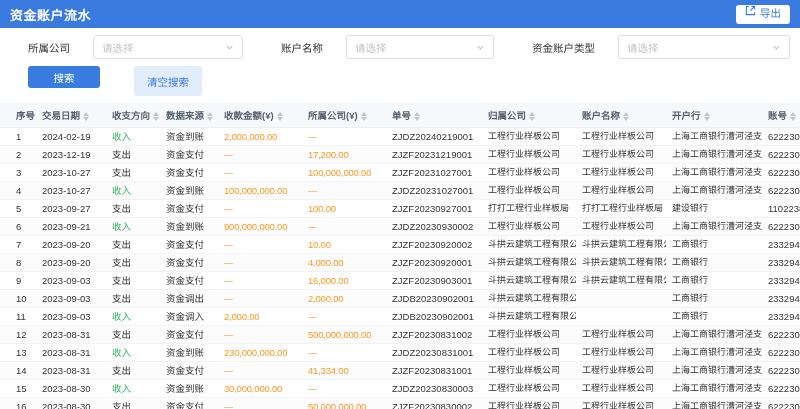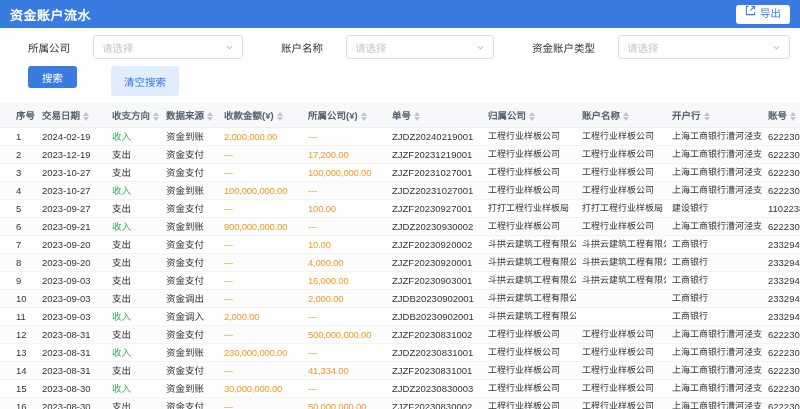--- a/index.html
+++ b/index.html
@@ -15,21 +15,21 @@
   .filters{padding:7px 28px 0 28px}
   .filter-row{display:flex;align-items:center;gap:38px}
   .filter-item{display:flex;align-items:center;gap:23px}
   .filter-item label{font-size:10.5px;color:#333;white-space:nowrap}
   .select{height:24px;border:1px solid #dcdfe6;border-radius:3px;display:flex;align-items:center;
     justify-content:space-between;padding:0 8px;background:#fff;cursor:pointer}
   .select.w1{width:150px}.select.w2{width:148px}.select.w3{width:172px}
   .select .ph{font-size:10.5px;color:#c0c4cc}
   .expand{margin-left:auto;color:#3a7be0;font-size:10.5px;display:flex;align-items:center;gap:3px;cursor:pointer;white-space:nowrap}
   .btn-row{display:flex;gap:34px;padding:7px 0 7px 0}
-  .btn-primary{background:#3a7be0;color:#fff;border:none;border-radius:3px;width:49px;height:22px;font-size:10.5px;cursor:pointer}
+  .btn-primary{background:#3a7be0;color:#fff;border:none;border-radius:3px;width:72px;height:22px;font-size:10.5px;cursor:pointer}
   .btn-light{background:#e2edfc;color:#3a7be0;border:none;border-radius:3px;width:68px;height:30px;font-size:10.5px;cursor:pointer}
   
   .table-wrap{width:800px;overflow:hidden}
   table{table-layout:fixed;border-collapse:collapse;width:838px;color:#333}
   thead th{background:#f7f8fa;font-weight:bold;color:#55606e;text-align:left;
     padding:5px 6px;font-size:9.5px;white-space:nowrap;border-bottom:1px solid #ebeef5}
   tbody td{padding:3px 6px;font-size:9.5px;line-height:11px;border-bottom:1px solid #f2f3f5;
     white-space:nowrap;overflow:hidden}
   tbody tr:nth-child(even){background:#fcfcfd}
   th:first-child,td:first-child{padding-left:16px}

